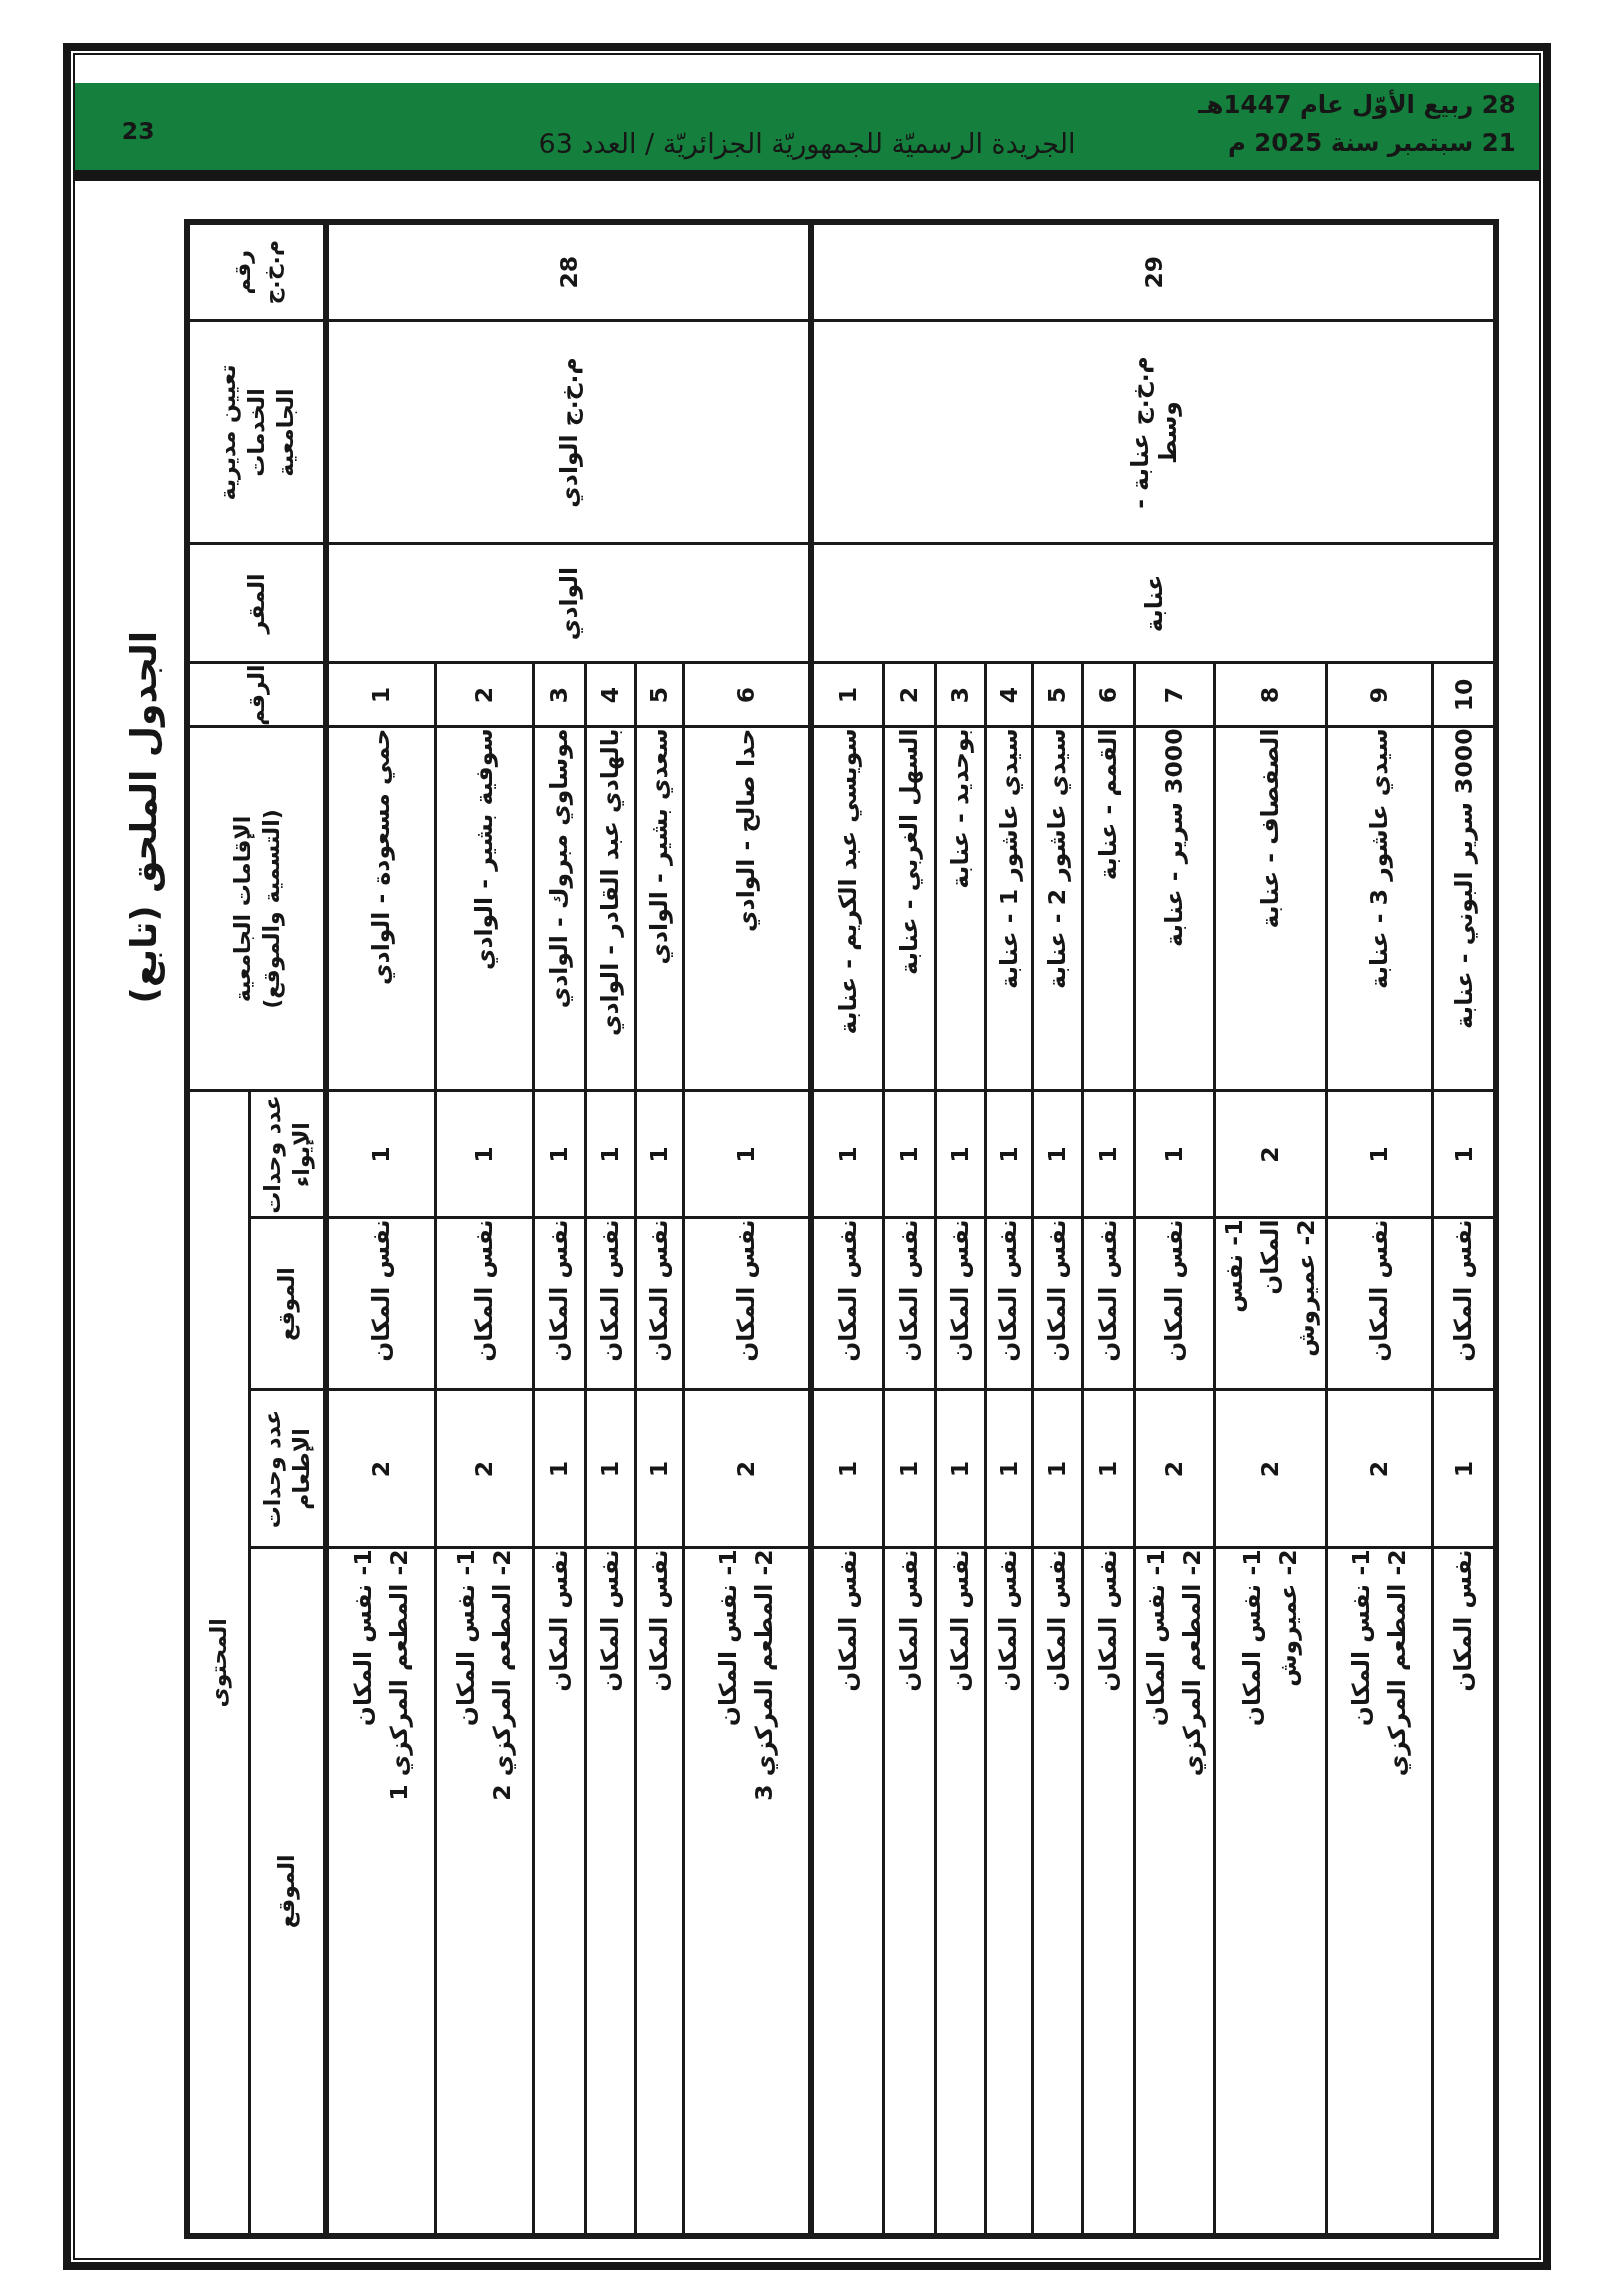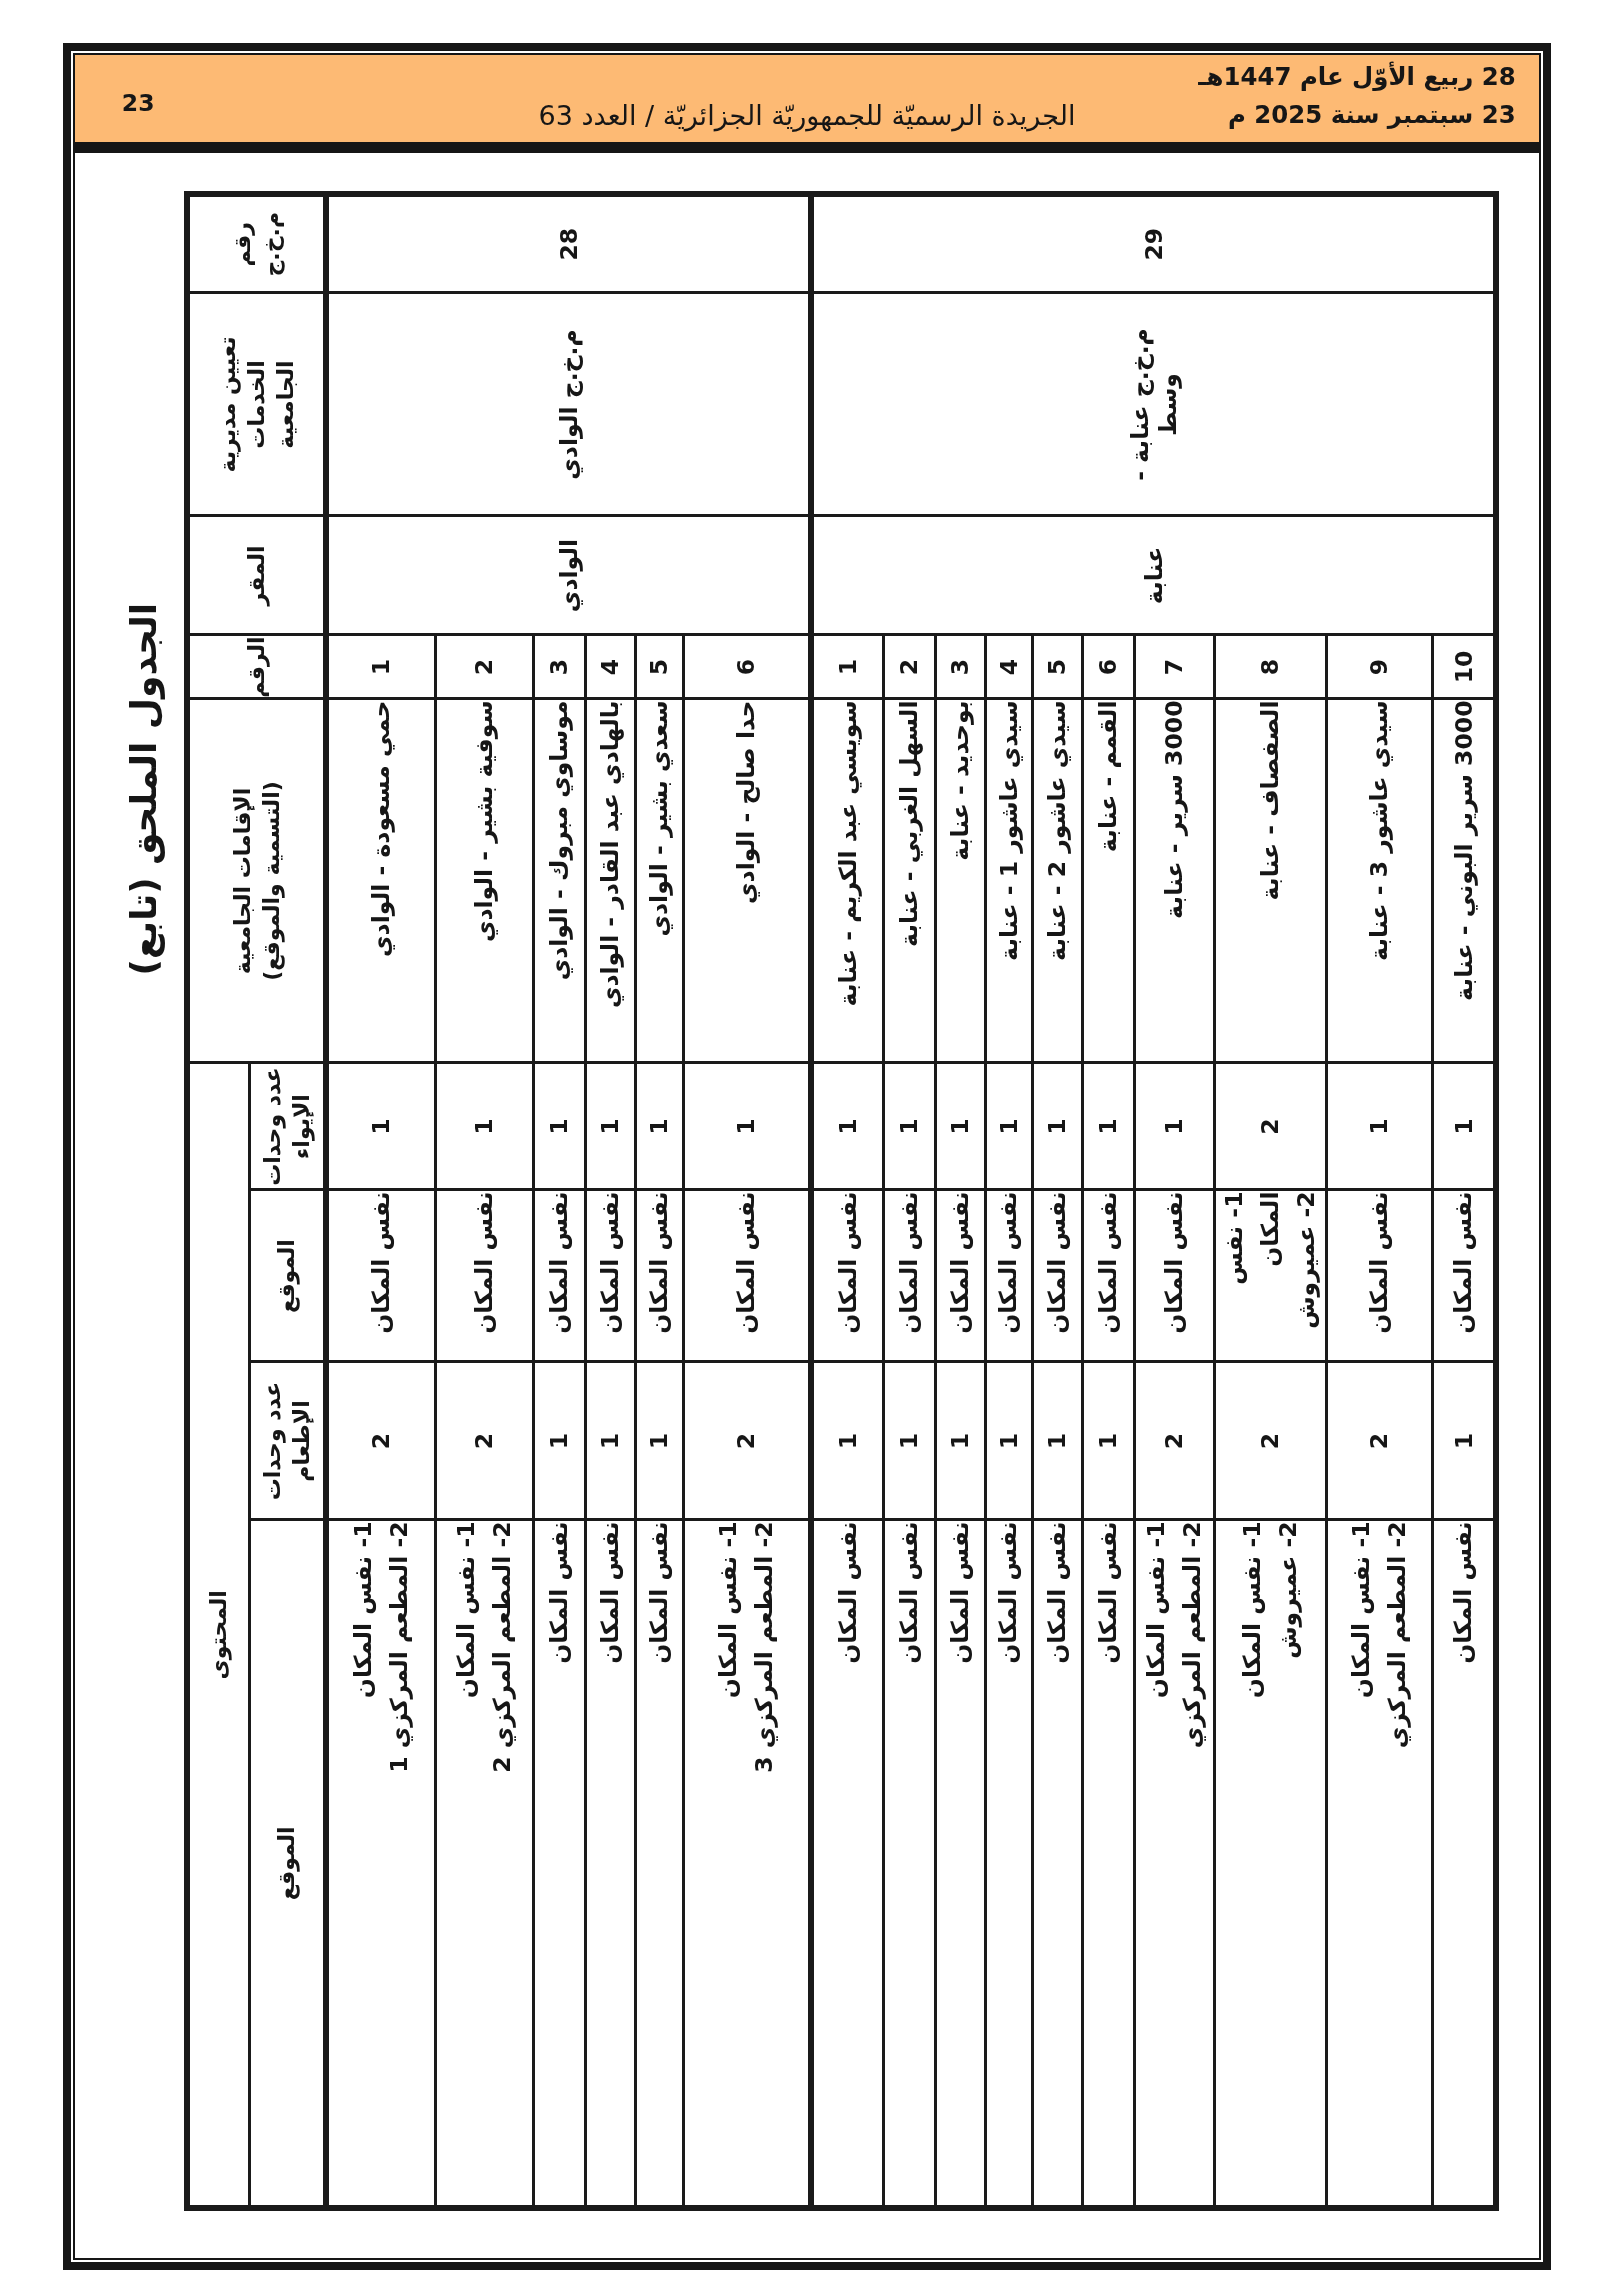--- a/index.html
+++ b/index.html
@@ -13,21 +13,21 @@
     position:absolute;left:63px;top:43px;width:1488px;height:2227px;
     border:8.1px solid #161616;box-sizing:border-box;
   }
   .frame-inner{
     position:absolute;inset:1.8px;border:2.7px solid #161616;
     display:flex;flex-direction:column;box-sizing:border-box;
   }
   
   .masthead{
     position:relative;height:87px;flex:0 0 auto;
-    background:#fdba74;border-bottom:11px solid #161616;
+    background:#15803d;border-bottom:11px solid #161616;margin-top:28px;
   }
   .mh-dates{
     position:absolute;right:23.5px;top:3.6px;text-align:right;
     font-size:24.4px;font-weight:bold;line-height:38px;white-space:nowrap;
   }
   .mh-title{
     position:absolute;right:50%;transform:translateX(50%);bottom:11px;
     font-size:27px;font-weight:normal;white-space:nowrap;
   }
   .mh-page{
@@ -68,21 +68,21 @@
 </style>
 </head>
 <body>
 
 <div class="frame-outer">
   <div class="frame-inner">
 
     <div class="masthead">
       <div class="mh-dates">
         <div>28 ربيع الأوّل عام 1447هـ</div>
-        <div>23 سبتمبر سنة 2025 م</div>
+        <div>21 سبتمبر سنة 2025 م</div>
       </div>
       <div class="mh-title">الجريدة الرسميّة للجمهوريّة الجزائريّة / العدد 63</div>
       <div class="mh-page">23</div>
     </div>
 
     <div class="content">
       <div class="rotated-wrap">
         <div class="annex-title">الجدول الملحق (تابع)</div>
 
         <table class="jtable" dir="rtl">

